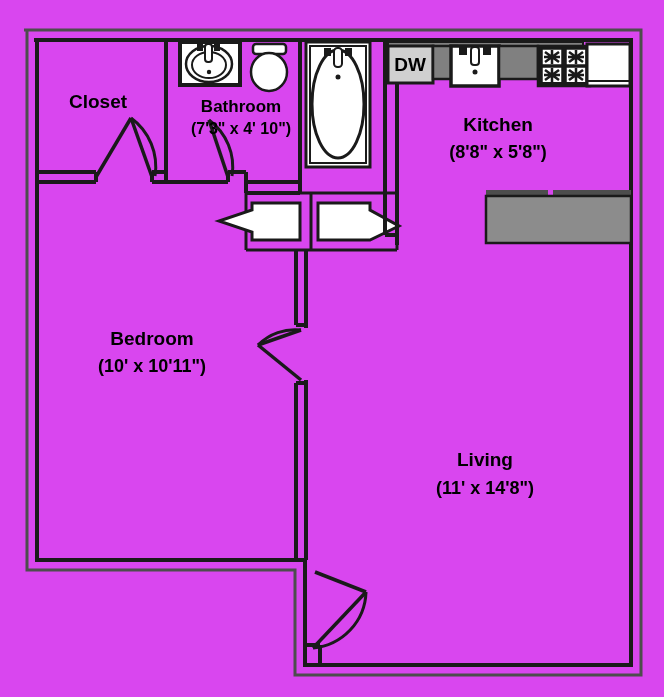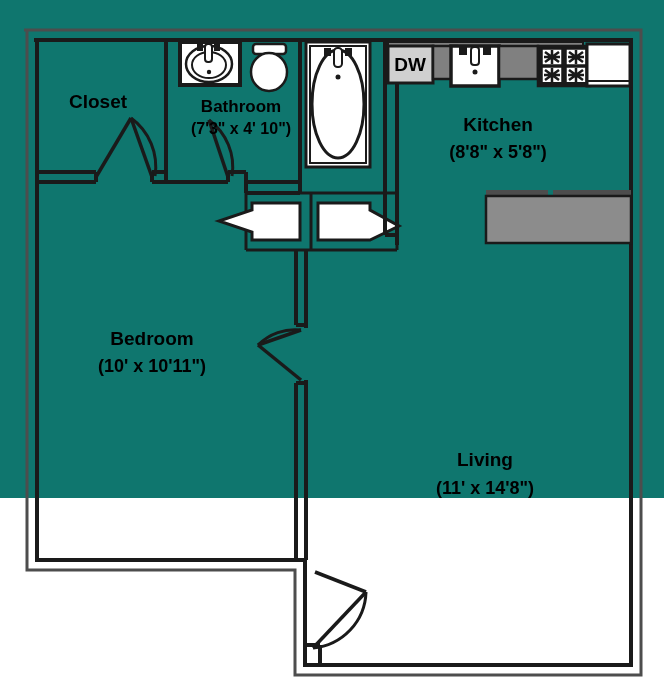--- a/index.html
+++ b/index.html
@@ -9,22 +9,22 @@
   }
   body {
     width: 664px;
     height: 697px;
     font-family: "Liberation Sans", sans-serif;
     overflow: hidden;
   }
   #floorplan-root {
     position: relative;
     width: 664px;
-    height: 498px;
-    background: #0f766e;
+    height: 697px;
+    background: #d946ef;
   }
   svg#plan {
     display: block;
     width: 664px;
     height: 697px;
   }
   .room-label {
     font-family: "Liberation Sans", sans-serif;
     font-weight: bold;
     fill: #000000;

